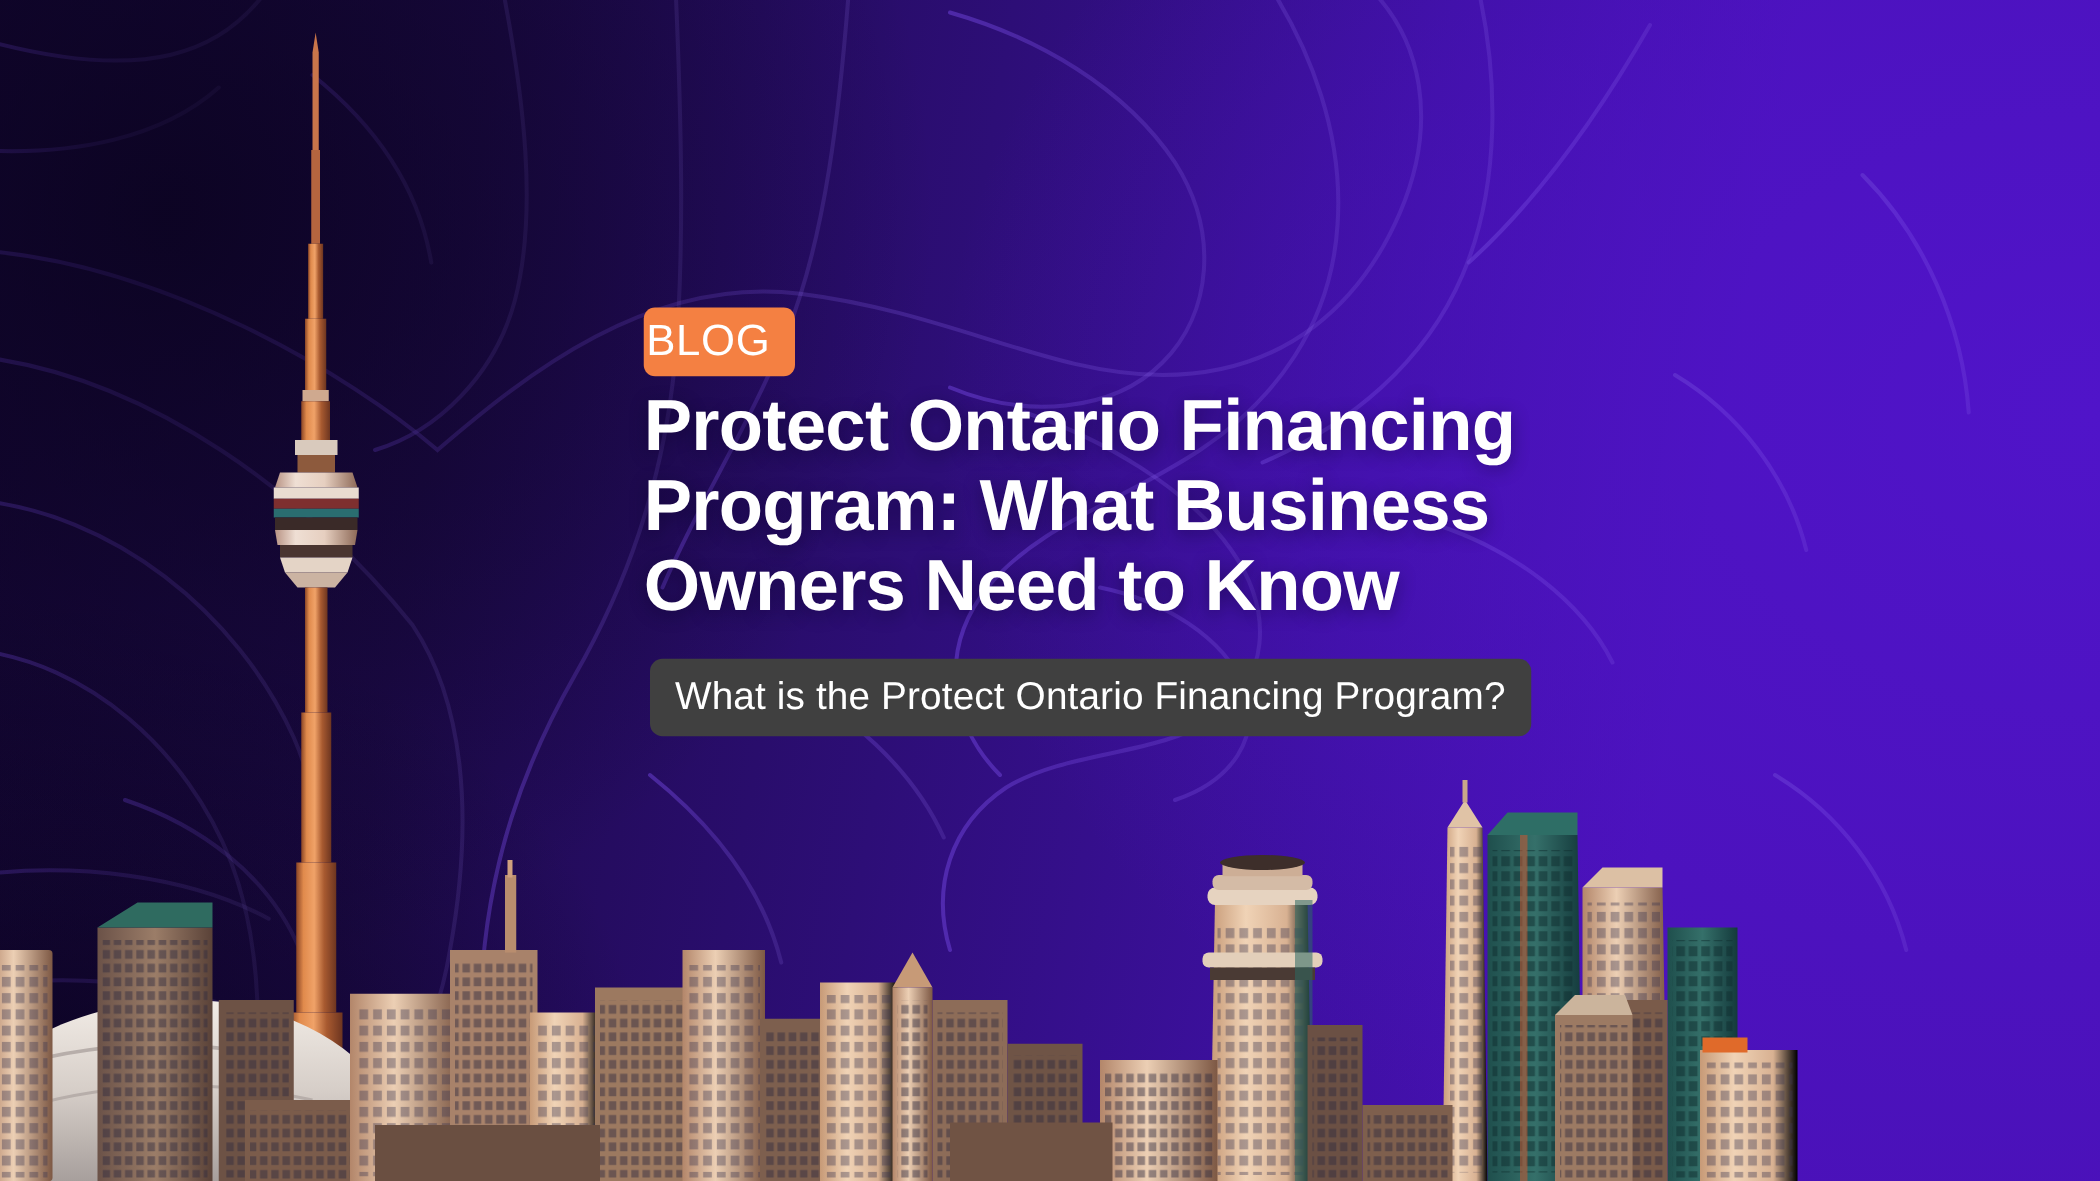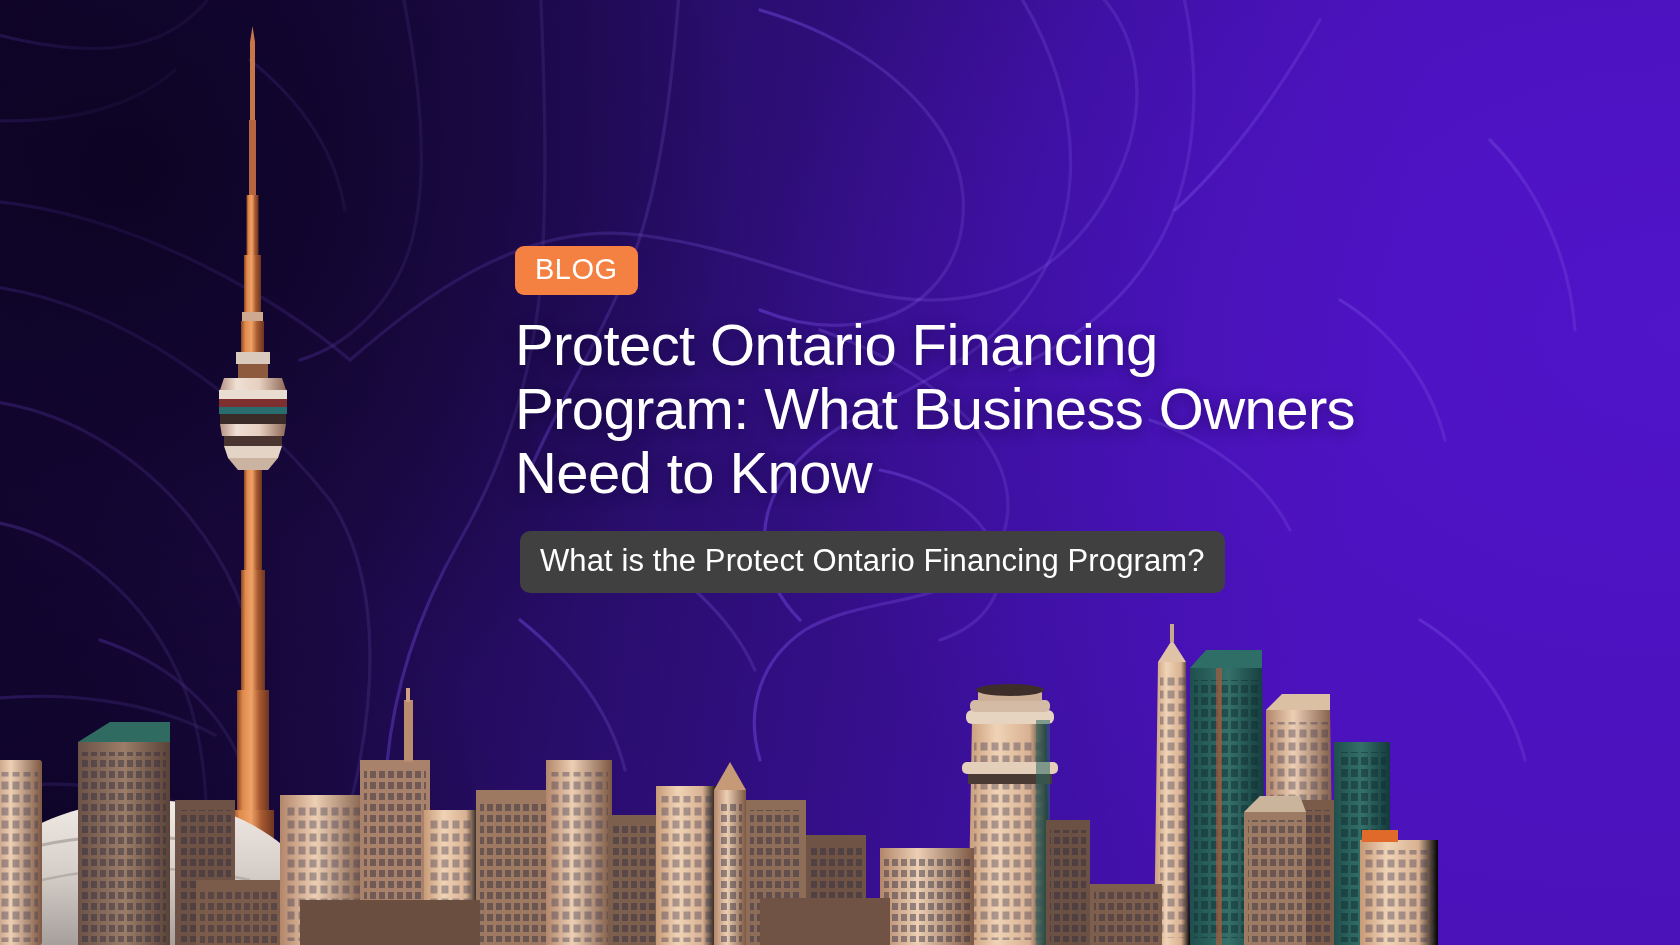--- a/index.html
+++ b/index.html
@@ -55,33 +55,33 @@
   .content {
     position: absolute;
     left: 515px;
     top: 246px;
     width: 1165px;
   }
   .badge {
     display: inline-block;
     background: #f48042;
     color: #ffffff;
-    font-size: 29px;
+    font-size: 35px;
     font-weight: 400;
     letter-spacing: 0.5px;
-    padding: 9px 20px 11px 20px;
+    padding: 9px 20px 11px 2px;
     border-radius: 9px;
     line-height: 1;
     box-sizing: border-box;
   }
   .headline {
-    margin: 18px 0 0 0;
+    margin: 8px 0 0 0;
     color: #ffffff;
     font-size: 58px;
-    font-weight: 400;
+    font-weight: 700;
     line-height: 64px;
     letter-spacing: -0.6px;
     width: 840px;
     text-shadow: 0 3px 14px rgba(10,2,40,0.45);
   }
   .subtitle-wrap {
     margin-top: 26px;
     margin-left: 5px;
   }
   .subtitle {

